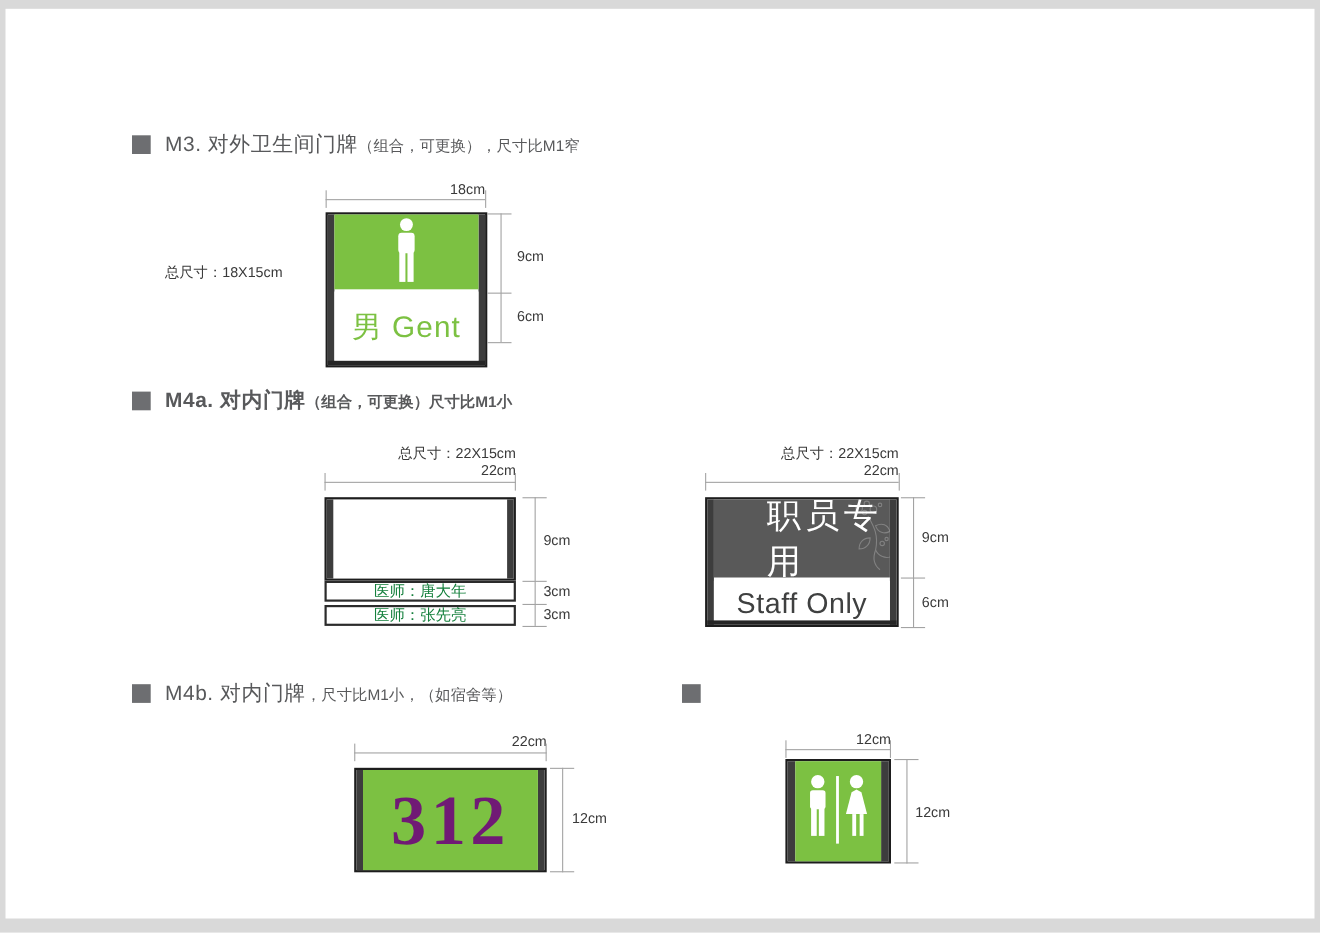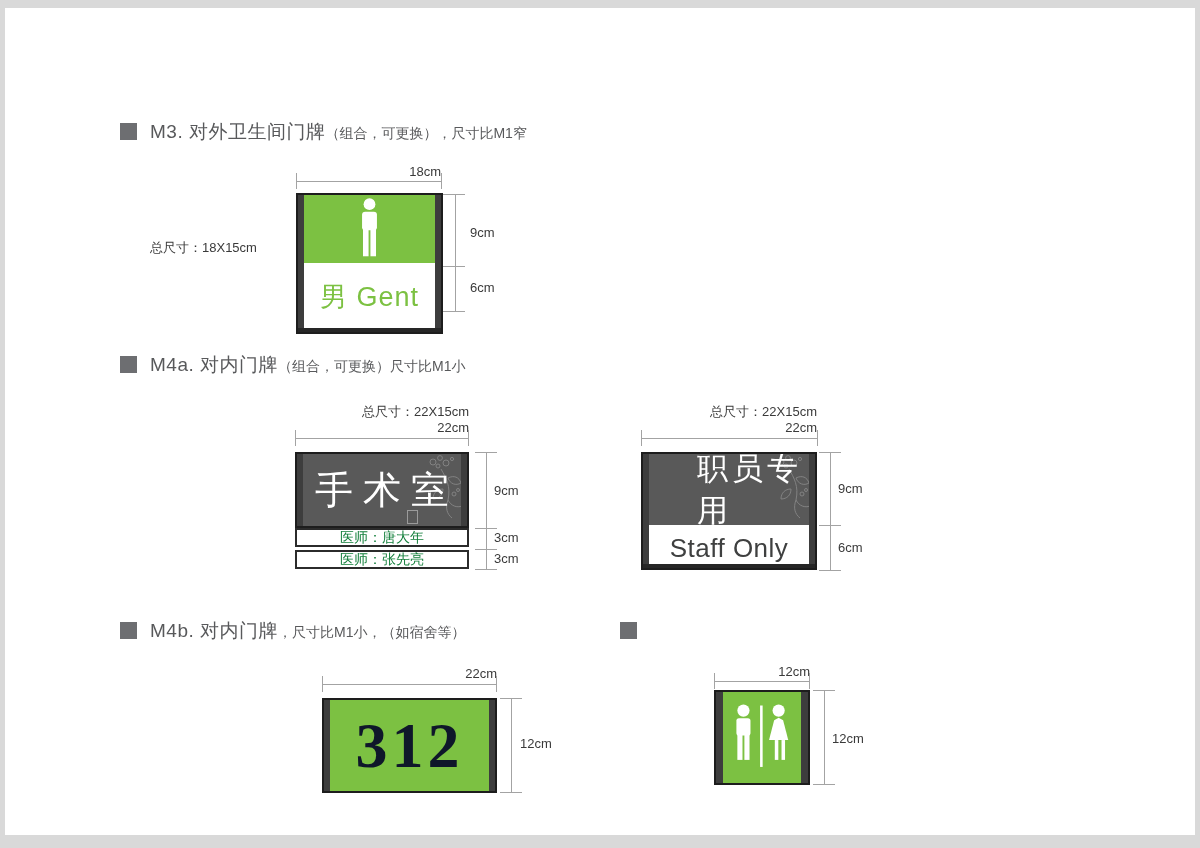--- a/index.html
+++ b/index.html
@@ -26,21 +26,21 @@
   .band{position:absolute;left:6px;right:6px;background:#fff;
         display:flex;align-items:center;justify-content:center;}
   .band-green{font-size:27px;color:#7cc142;letter-spacing:1px;}
   .band-dark{font-size:26px;color:#3f4040;letter-spacing:0.5px;}
   .dark-panel{position:absolute;left:6px;right:6px;top:0;bottom:0;background:#595959;
               display:flex;align-items:center;justify-content:center;overflow:hidden;}
   .panel-cn{color:#ffffff;z-index:2;}
   .slat{position:absolute;box-sizing:border-box;border:2px solid #2b2b2b;background:#fff;
         display:flex;align-items:center;justify-content:center;font-size:14px;color:#15803d;}
   .serif-num{font-family:"Liberation Serif","DejaVu Serif",serif;font-weight:bold;
-             font-size:64px;color:#0f172a;letter-spacing:4px;}
+             font-size:64px;color:#701a75;letter-spacing:4px;}
   .floral{position:absolute;right:-2px;top:-2px;opacity:.3;z-index:1;}
   .stamp{position:absolute;width:9px;height:12px;border:1px solid rgba(235,235,235,.45);z-index:1;}
 </style>
 </head>
 <body>
 
 <div class="canvas">
   <div class="paper"></div>
 
   <div class="bullet" style="left:120px;top:123px;"></div>
@@ -75,53 +75,33 @@
 
   <div class="dline-v" style="left:455px;top:194px;height:117px;"></div>
   <div class="dtick-h" style="left:443px;top:194px;"></div>
   <div class="dtick-h" style="left:443px;top:266px;"></div>
   <div class="dtick-h" style="left:443px;top:311px;"></div>
   <div class="dlabel" style="left:470px;top:225px;">9cm</div>
   <div class="dlabel" style="left:470px;top:280px;">6cm</div>
 
 
   <div class="bullet" style="left:120px;top:356px;"></div>
-  <div class="sec-title" style="left:150px;top:354px;">
+  <div class="sec-title" style="left:150px;top:354px;font-weight:bold;">
     <span class="t-main">M4a. 对内门牌</span><span class="t-sub">（组合，可更换）尺寸比M1小</span>
   </div>
 
   <div class="dlabel dcenter" style="left:295px;top:403px;width:174px;">总尺寸：22X15cm</div>
   <div class="dlabel dcenter" style="left:295px;top:420px;width:174px;">22cm</div>
   <div class="dline-h" style="left:295px;top:438px;width:174px;"></div>
   <div class="dtick-v" style="left:295px;top:430px;"></div>
   <div class="dtick-v" style="left:468px;top:430px;"></div>
 
   <div class="sign" style="left:295px;top:452px;width:174px;height:76px;">
     <div class="rail rl"></div>
     <div class="rail rr"></div>
-    <div class="dark-panel">
-      <svg class="floral" viewBox="0 0 66 70" width="66" height="70">
-        <g fill="none" stroke="#e0e0e0" stroke-width="1">
-          <circle cx="36" cy="10" r="3"></circle>
-            <circle cx="43" cy="6" r="2.4"></circle>
-            <circle cx="49" cy="11" r="3"></circle>
-          <circle cx="41" cy="14" r="2"></circle>
-            <circle cx="55" cy="7" r="1.6"></circle>
-          <path d="M44 17 C 49 26 54 34 51 48"></path>
-          <path d="M51 26 C 57 23 62 25 64 31 C 59 34 53 32 51 26 Z"></path>
-          <path d="M46 37 C 40 37 36 41 36 47 C 42 47 46 43 46 37 Z"></path>
-          <circle cx="57" cy="42" r="2"></circle>
-            <circle cx="61" cy="38" r="1.5"></circle>
-          <path d="M51 48 C 48 56 50 62 55 66"></path>
-          <path d="M51 48 C 54 54 60 56 65 54"></path>
-        </g>
-      </svg>
-      <div class="stamp" style="left:104px;top:56px;"></div>
-      <span class="panel-cn" style="font-size:38px;letter-spacing:10px;padding-left:10px;">手术室</span>
-    </div>
   </div>
   <div class="slat" style="left:295px;top:528px;width:174px;height:19px;">
     <span>医师：唐大年</span>
   </div>
   <div class="slat" style="left:295px;top:550px;width:174px;height:19px;">
     <span>医师：张先亮</span>
   </div>
 
   <div class="dline-v" style="left:486px;top:452px;height:117px;"></div>
   <div class="dtick-h" style="left:475px;top:452px;"></div>

